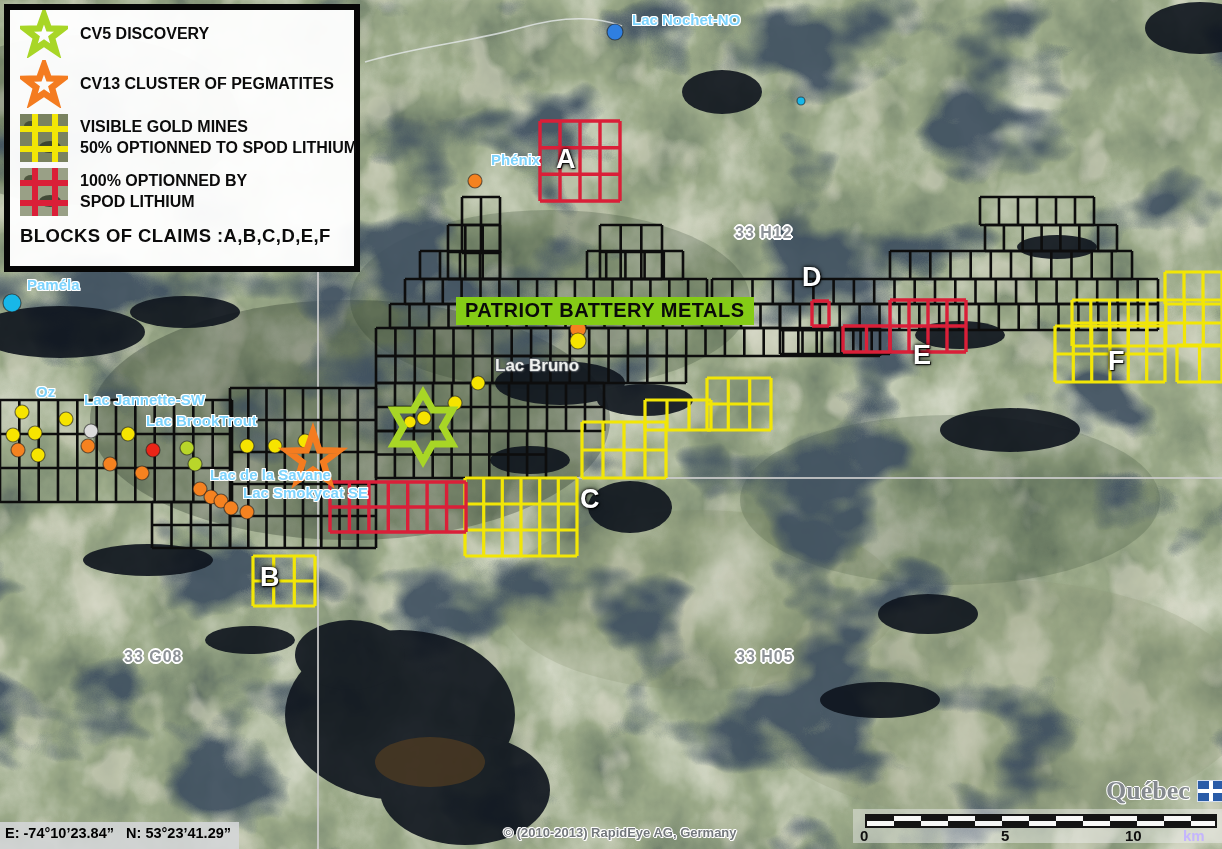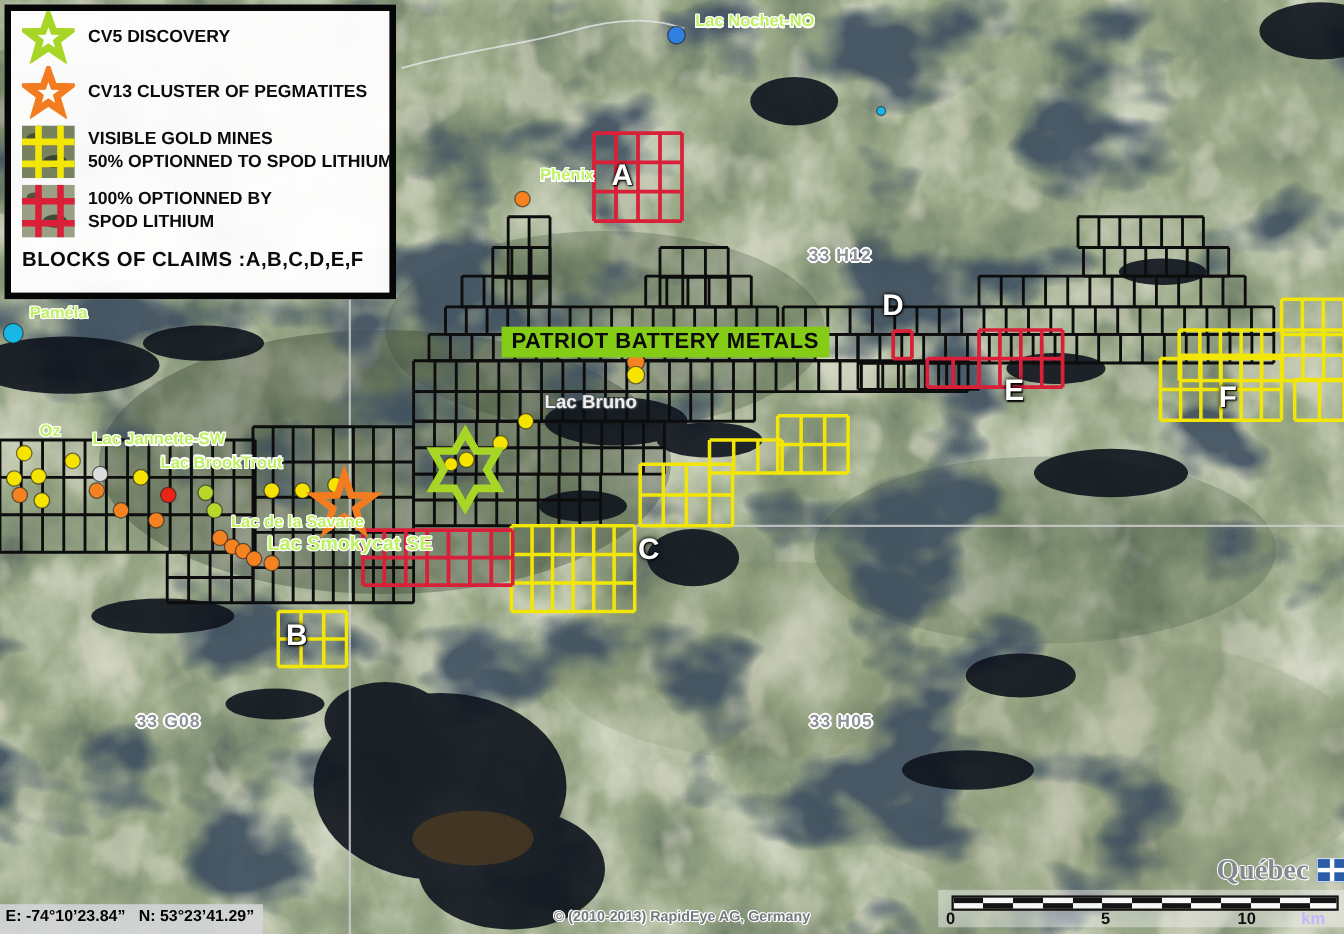--- a/index.html
+++ b/index.html
@@ -3,21 +3,21 @@
 <meta charset="utf-8">
 <style>
   html,body{margin:0;padding:0;background:#222;}
   .stage{position:relative;width:1222px;height:849px;overflow:hidden;
          font-family:"Liberation Sans",sans-serif;background:#55613f;}
   .stage svg#map-svg{position:absolute;left:0;top:0;}
 
   
   #labels{position:absolute;left:0;top:0;width:100%;height:100%;pointer-events:none;}
   .map-label{position:absolute;font-weight:700;white-space:nowrap;}
-  .map-label.gray{color:#bef264;
+  .map-label.gray{color:#7dd3fc;
     text-shadow:1px 0 0 #fff,-1px 0 0 #fff,0 1px 0 #fff,0 -1px 0 #fff,
                 1px 1px 0 #fff,-1px -1px 0 #fff,1px -1px 0 #fff,-1px 1px 0 #fff;}
   .map-label.code{color:#8e9398;letter-spacing:1px;
     text-shadow:2px 0 0 #fff,-2px 0 0 #fff,0 2px 0 #fff,0 -2px 0 #fff,
                 1px 1px 0 #fff,-1px -1px 0 #fff,1px -1px 0 #fff,-1px 1px 0 #fff;}
   .map-label.light{color:#eef0ee;
     text-shadow:1px 0 0 #53585e,-1px 0 0 #53585e,0 1px 0 #53585e,0 -1px 0 #53585e,
                 1px 1px 2px #3d4247;}
   .block-letter{position:absolute;font:700 27px "Liberation Sans",sans-serif;color:#fff;
     text-shadow:0 0 3px #000,0 0 5px rgba(0,0,0,.75),1px 1px 1px rgba(0,0,0,.85);}
@@ -257,21 +257,21 @@
 
   <div id="labels">
       <div class="map-label gray" style="left: 632px; top: 11px; font-size: 15px;">Lac Nochet-NO</div>
       <div class="map-label gray" style="left: 491px; top: 151px; font-size: 15px;">Phénix</div>
       <div class="map-label code" style="left: 735px; top: 224px; font-size: 16px;">33 H12</div>
       <div class="map-label gray" style="left: 27px; top: 276px; font-size: 15px;">Paméla</div>
       <div class="map-label gray" style="left: 36px; top: 383px; font-size: 15px;">Oz</div>
       <div class="map-label gray" style="left: 84px; top: 391px; font-size: 15px;">Lac Jannette-SW</div>
       <div class="map-label gray" style="left: 146px; top: 412px; font-size: 15px;">Lac BrookTrout</div>
       <div class="map-label gray" style="left: 210px; top: 466px; font-size: 15px;">Lac de la Savane</div>
-      <div class="map-label gray" style="left: 243px; top: 484px; font-size: 18px;">Lac Smokycat SE</div>
+      <div class="map-label gray" style="left: 243px; top: 484px; font-size: 15px;">Lac Smokycat SE</div>
       <div class="map-label light" style="left: 495px; top: 356px; font-size: 17px;">Lac Bruno</div>
       <div class="map-label code" style="left: 124px; top: 648px; font-size: 16px;">33 G08</div>
       <div class="map-label code" style="left: 736px; top: 648px; font-size: 16px;">33 H05</div>
       <div class="block-letter" style="left: 556px; top: 144px;">A</div>
       <div class="block-letter" style="left: 260px; top: 562px;">B</div>
       <div class="block-letter" style="left: 580px; top: 484px;">C</div>
       <div class="block-letter" style="left: 802px; top: 262px;">D</div>
       <div class="block-letter" style="left: 913px; top: 340px;">E</div>
       <div class="block-letter" style="left: 1108px; top: 346px;">F</div>
     </div>

